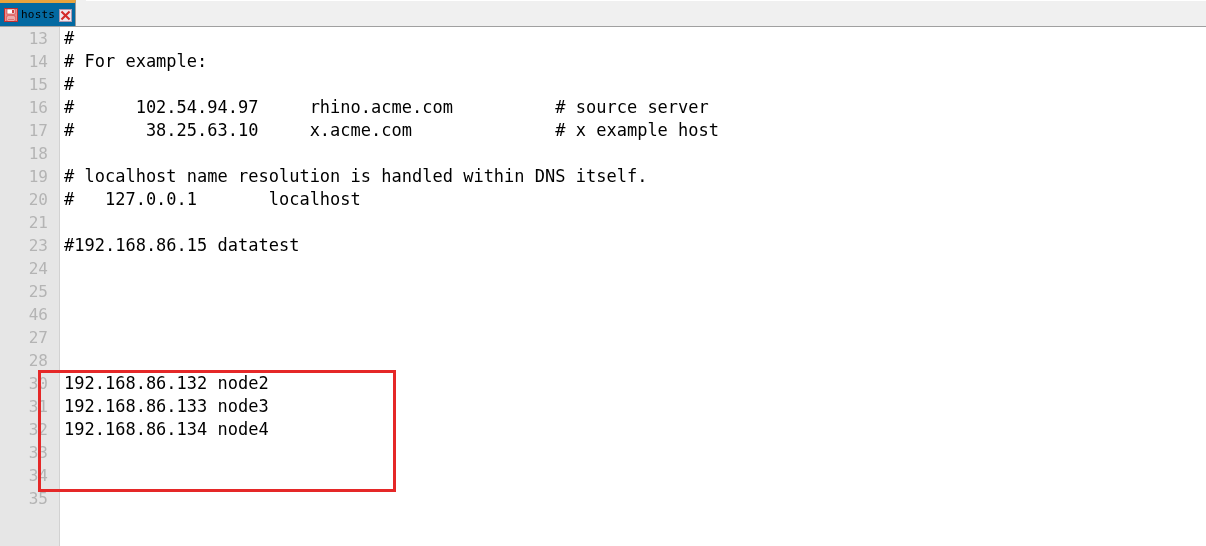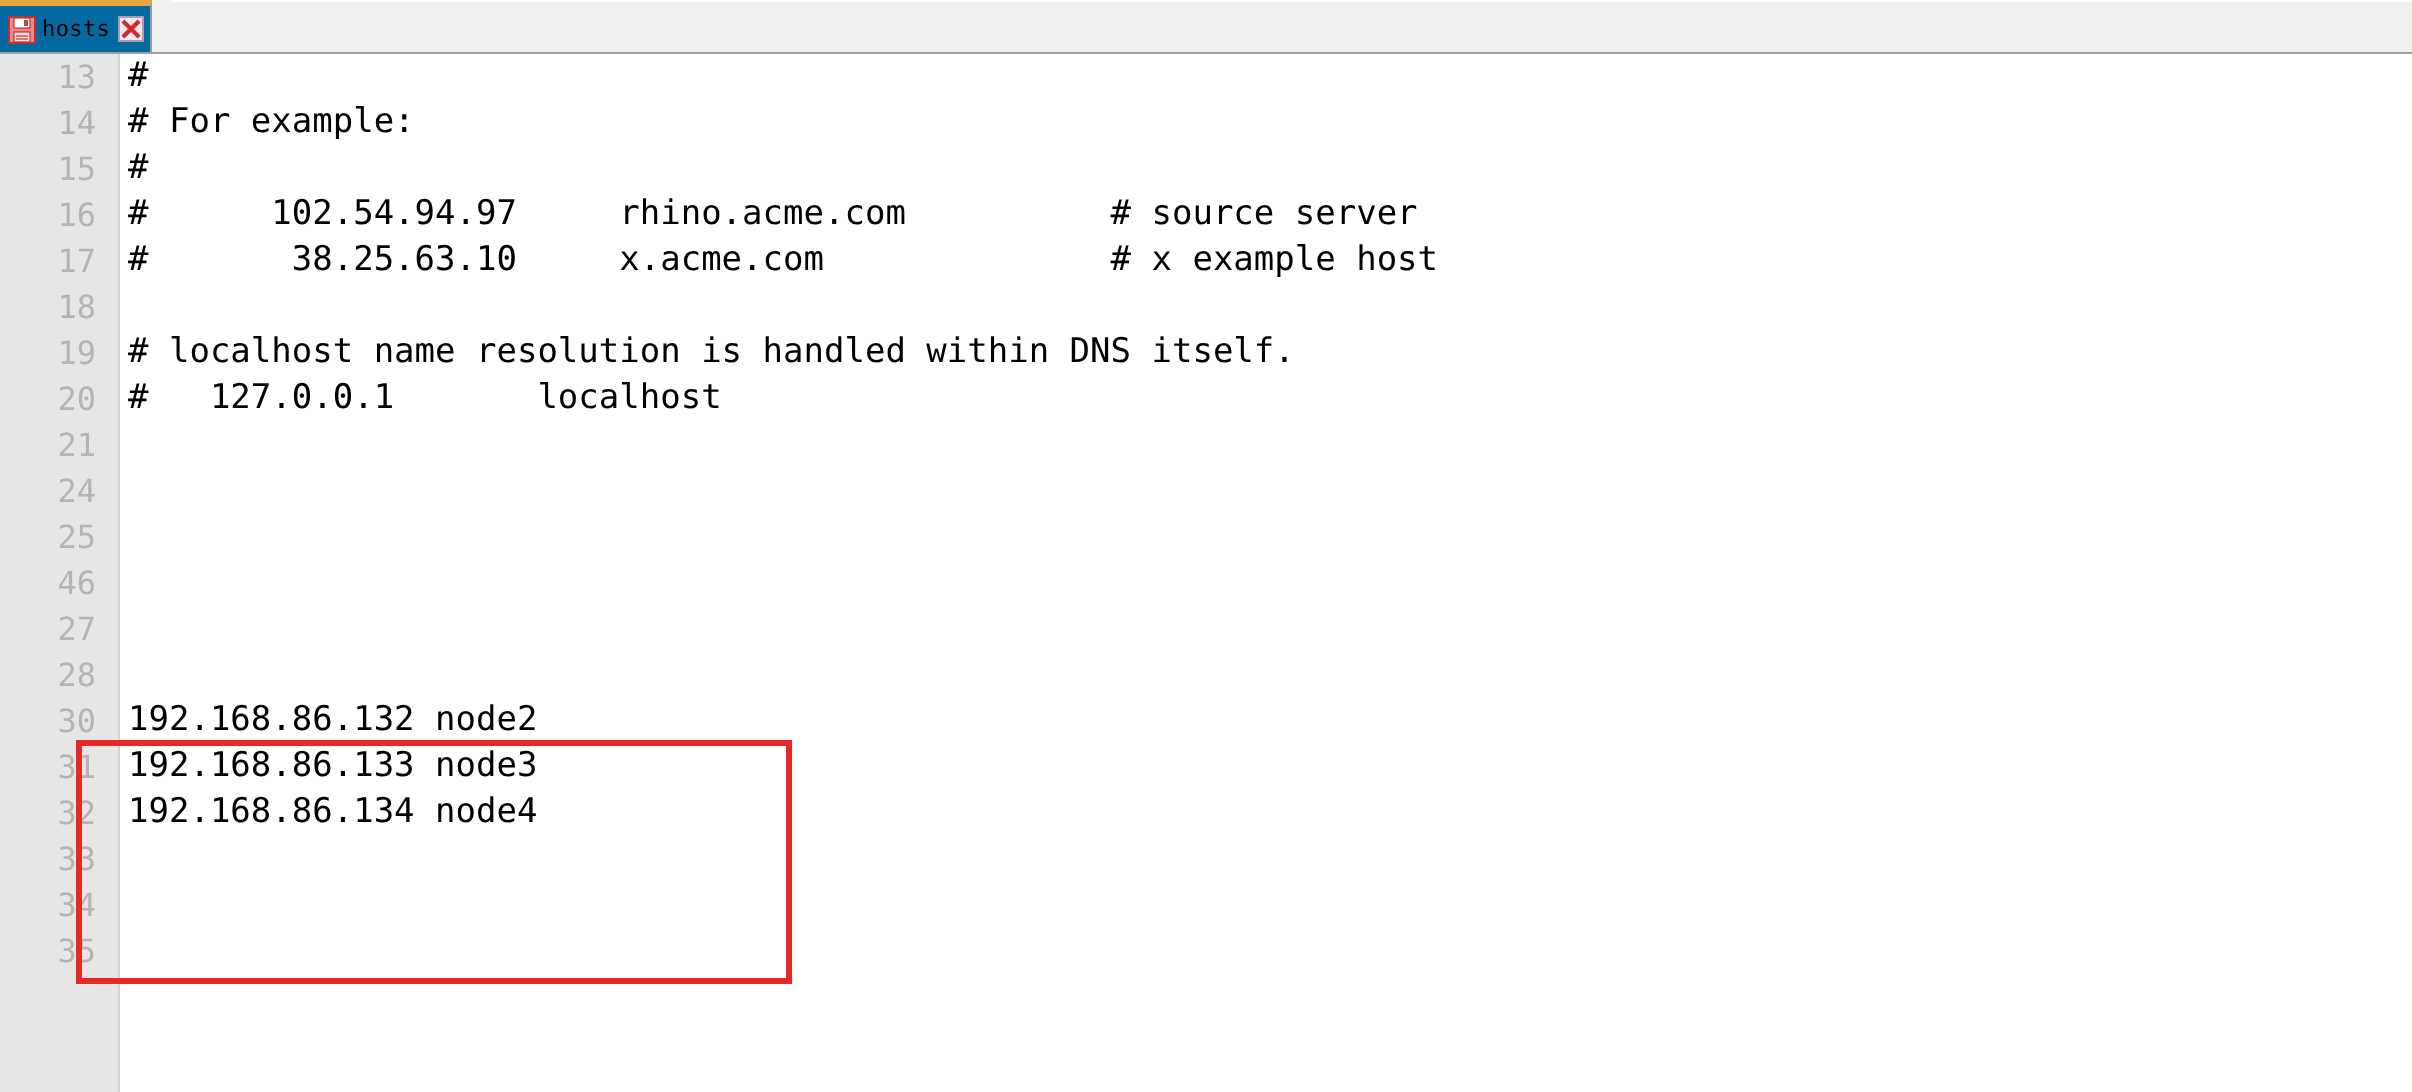--- a/index.html
+++ b/index.html
@@ -177,20 +177,21 @@
   <div class="rows" id="rows">
       <div class="row"><div class="lineno">13</div><div class="code">#</div></div>
       <div class="row"><div class="lineno">14</div><div class="code"># For example:</div></div>
       <div class="row"><div class="lineno">15</div><div class="code">#</div></div>
       <div class="row"><div class="lineno">16</div><div class="code">#      102.54.94.97     rhino.acme.com          # source server</div></div>
       <div class="row"><div class="lineno">17</div><div class="code">#       38.25.63.10     x.acme.com              # x example host</div></div>
       <div class="row"><div class="lineno">18</div><div class="code"></div></div>
       <div class="row"><div class="lineno">19</div><div class="code"># localhost name resolution is handled within DNS itself.</div></div>
       <div class="row"><div class="lineno">20</div><div class="code">#   127.0.0.1       localhost</div></div>
       <div class="row"><div class="lineno">21</div></div>
+      <div class="row"><div class="lineno">23</div><div class="code">#192.168.86.15 datatest</div></div>
       <div class="row"><div class="lineno">24</div><div class="code"></div></div>
       <div class="row"><div class="lineno">25</div><div class="code"></div></div>
       <div class="row"><div class="lineno">46</div><div class="code"></div></div>
       <div class="row"><div class="lineno">27</div><div class="code"></div></div>
       <div class="row"><div class="lineno">28</div><div class="code"></div></div>
       <div class="row"><div class="lineno">30</div><div class="code">192.168.86.132 node2</div></div>
       <div class="row"><div class="lineno">31</div><div class="code">192.168.86.133 node3</div></div>
       <div class="row"><div class="lineno">32</div><div class="code">192.168.86.134 node4</div></div>
       <div class="row"><div class="lineno">33</div><div class="code"></div></div>
       <div class="row"><div class="lineno">34</div><div class="code"></div></div>

